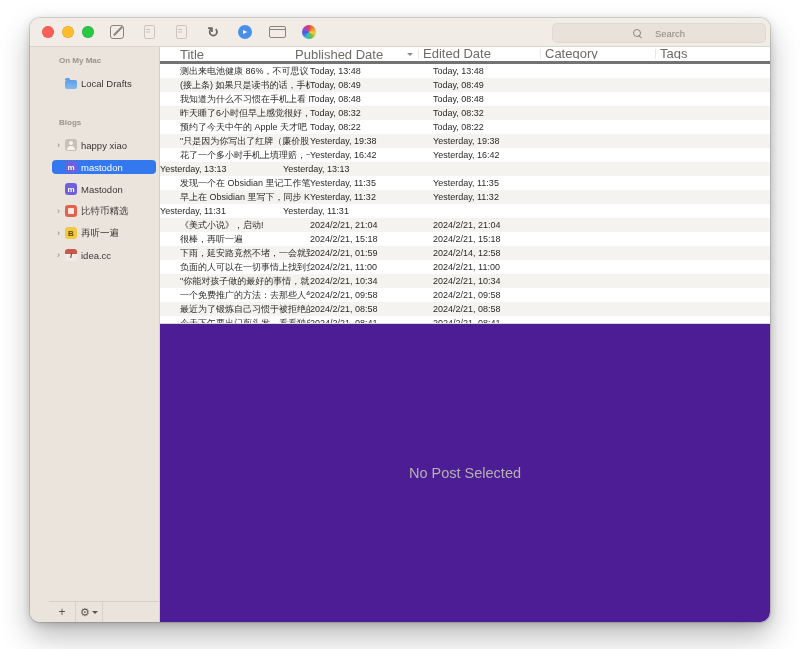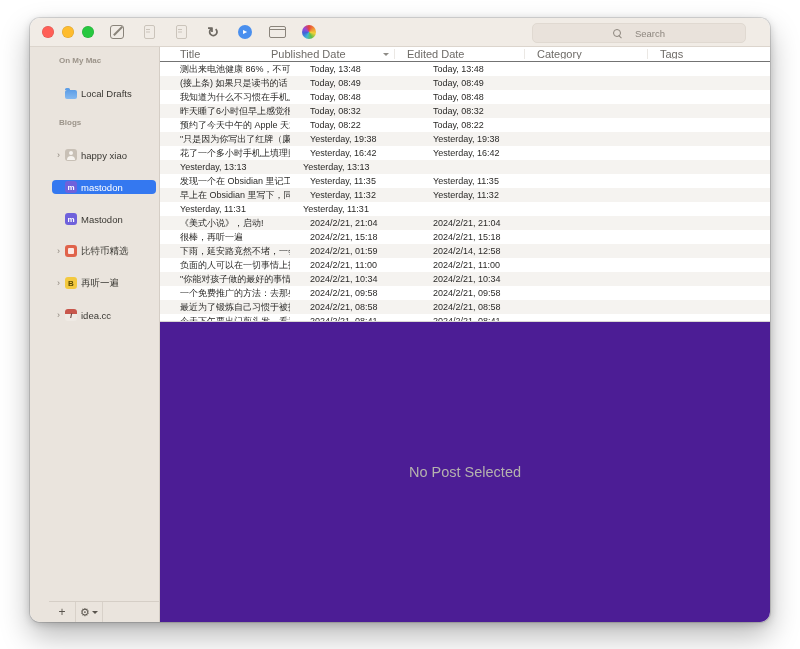--- a/index.html
+++ b/index.html
@@ -18,33 +18,33 @@
   .icon-compose{width:12px;height:12px;border:1.5px solid #8A847B;border-radius:3px;position:relative;}
   .icon-compose::after{content:"";position:absolute;left:1px;top:4px;width:12px;height:1.8px;background:#8A847B;transform:rotate(-45deg);}
   .icon-doc{width:9px;height:12px;border:1.5px solid #CBC4BB;border-radius:2px;position:relative;}
   .icon-doc::after{content:"";position:absolute;left:1px;top:3px;width:4px;height:1px;background:#CBC4BB;box-shadow:0 2.5px 0 #CBC4BB;}
   .icon-refresh{font-size:14px;line-height:14px;color:#6E6962;font-weight:bold;}
   .icon-send{width:14px;height:14px;border-radius:50%;background:#4A8FEE;color:#fff;font-size:8px;line-height:14px;text-align:center;}
   .icon-window{width:15px;height:10px;border:1.5px solid #8A847B;border-radius:2px;position:relative;}
   .icon-window::before{content:"";position:absolute;left:0;top:1.5px;width:100%;height:1.5px;background:#8A847B;}
   .icon-colorwheel{width:14px;height:14px;border-radius:50%;
     background:conic-gradient(#e5413d,#f09036,#f2d03a,#5fc04a,#3fb7d8,#3f63d8,#9a4ad8,#e5413d);}
-  .search{position:absolute;right:24px;top:5px;width:212px;height:18px;border-radius:5px;
+  .search{position:absolute;right:4px;top:5px;width:212px;height:18px;border-radius:5px;
     background:#E9E2DB;border:1px solid #E0D9D1;display:flex;align-items:center;justify-content:center;
     gap:14px;color:#8D867E;font-size:9.5px;}
   .mag{width:6px;height:6px;border:1.4px solid #8D867E;border-radius:50%;position:relative;display:inline-block;}
   .mag::after{content:"";position:absolute;left:5px;top:5px;width:4px;height:1.4px;background:#8D867E;transform:rotate(45deg);transform-origin:0 0;}
   
   .content{flex:1;display:flex;min-height:0;}
   .sidebar{width:110px;flex:none;background:#EAE4DD;border-right:1px solid #D5CEC6;
     display:flex;flex-direction:column;position:relative;padding-left:19px;}
   .sb-scroll{flex:1;padding-top:9px;overflow:hidden;}
   .sb-header{font-size:8px;color:#9C948A;font-weight:bold;padding:0 0 3px 10px;}
-  .sb-header.gap{margin-top:16px;}
-  .sb-item{height:14px;display:flex;align-items:center;margin:18px 3px;border-radius:4px;
+  .sb-header.gap{margin-top:28px;}
+  .sb-item{height:14px;display:flex;align-items:center;margin:8px 3px;border-radius:4px;
     padding-left:2px;color:#3A3833;font-size:9.5px;white-space:nowrap;}
   .sb-item.selected{background:#3478F0;color:#fff;}
   .chev{width:9px;flex:none;text-align:center;font-size:9px;color:#8D867D;line-height:10px;}
   .sb-item.selected .chev{color:#cfe0ff;}
   .sb-icon{width:12px;height:12px;flex:none;margin:0 4px 0 2px;border-radius:3px;position:relative;
     display:inline-flex;align-items:center;justify-content:center;font-size:8px;font-weight:bold;}
   .folder-icon{background:linear-gradient(180deg,#5E9EE6,#85B9F0);border-radius:2px;height:9px;margin-top:2px;}
   .folder-icon::before{content:"";position:absolute;left:0;top:-2px;width:5px;height:2.5px;background:#5E9EE6;border-radius:1.5px 1.5px 0 0;}
   .avatar-icon{background:#C8C0B6;}
   .avatar-icon::before{content:"";position:absolute;top:1.5px;left:4px;width:4px;height:4px;border-radius:50%;background:#F6F3EF;}
@@ -54,29 +54,29 @@
   .orange-blog-icon::before{content:"";width:6px;height:6px;background:rgba(255,255,255,.85);border-radius:1px;}
   .yellow-blog-icon{background:#F3C93F;color:#5A4A00;}
   .red-blog-icon{background:linear-gradient(180deg,#C8564B 0 45%,#EFEAE4 45%);color:#6B4A44;font-style:italic;}
   .sb-footer{flex:none;height:20px;border-top:1px solid #D5CEC6;display:flex;align-items:stretch;}
   .sb-foot-btn{width:26px;border-right:1px solid #D8D1C9;display:flex;align-items:center;justify-content:center;
     color:#59544D;font-size:12px;gap:2px;}
   .sb-foot-btn .tri{width:0;height:0;border-left:3px solid transparent;border-right:3px solid transparent;border-top:3px solid #59544D;margin-top:1px;}
   .gear{font-size:11px;line-height:11px;}
   
   .main{flex:1;display:flex;flex-direction:column;background:#fff;min-width:0;}
-  .thead{height:14px;flex:none;display:flex;align-items:center;font-size:11px;color:#6E6B67;
-    border-bottom:1px solid #737373;}
+  .thead{height:14px;flex:none;display:flex;align-items:center;font-size:13px;color:#6E6B67;
+    border-bottom:3px solid #737373;}
   .cell{white-space:nowrap;overflow:hidden;}
   .c-title{flex:1;padding-left:20px;min-width:0;}
-  .c-pub{width:123px;flex:none;display:flex;align-items:center;margin-left:20px;}
+  .c-pub{width:123px;flex:none;display:flex;align-items:center;}
   .c-edit{width:117px;flex:none;}
   .c-cat{width:110px;flex:none;}
   .c-tags{width:110px;flex:none;}
-  .thead .c-edit,.thead .c-cat,.thead .c-tags{border-left:1px solid #EBE8E4;padding-left:12px;height:10px;line-height:10px;}
+  .thead .c-edit,.thead .c-cat,.thead .c-tags{border-left:1px solid #EBE8E4;padding-left:4px;height:10px;line-height:10px;}
   .sort-tri{margin-left:auto;margin-right:5px;width:0;height:0;border-left:3px solid transparent;border-right:3px solid transparent;border-top:3.5px solid #8E8B86;}
   .plist{height:259px;flex:none;overflow:hidden;border-bottom:1px solid #D9D7D4;}
   .prow{height:14px;display:flex;align-items:center;font-size:9px;color:#2B2A28;}
   .prow.alt{background:#F5F3F0;}
   .detail{flex:1;display:flex;align-items:center;justify-content:center;background:#4c1d95;}
   .empty-msg{font-size:14.5px;color:#B5B2AE;}
 </style>
 </head>
 <body>
 

